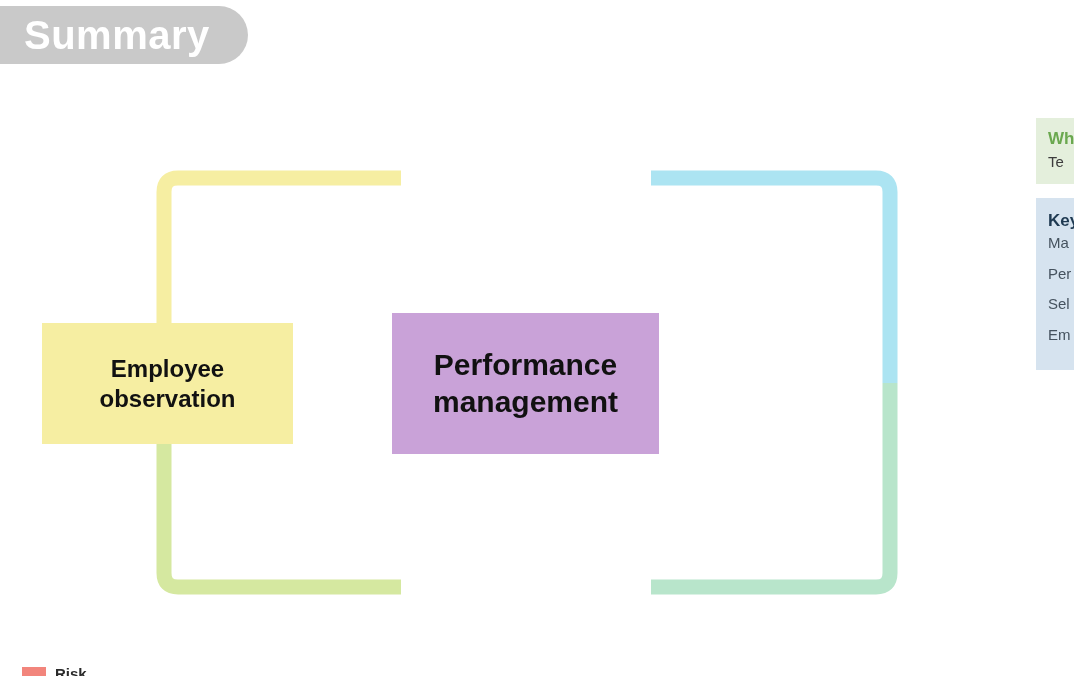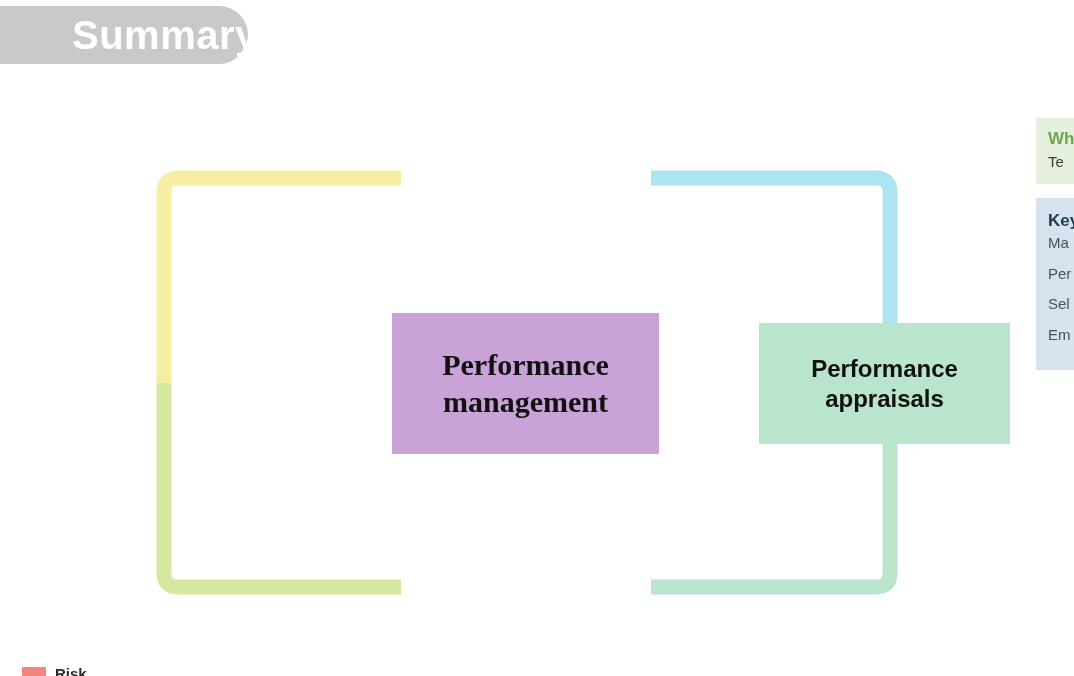--- a/index.html
+++ b/index.html
@@ -19,37 +19,36 @@
     border-radius: 0 29px 29px 0;
     display: flex; align-items: center;
   }
   .summary-pill .label {
     color: #ffffff;
     font-size: 40px;
     font-weight: 700;
     letter-spacing: 0.5px;
     padding-left: 24px;
     line-height: 1;
-    margin-left: 48px;
   }
   svg.arc-svg { position: absolute; left: 0; top: 0; overflow: visible; }
 
   
   .node {
     position: absolute;
     display: flex; align-items: center; justify-content: center;
     text-align: center;
     color: #111111;
     font-weight: 700;
     line-height: 1.22;
     padding: 4px 8px;
   }
   .node-mbo        { left: 401px; top: 118px;  width: 250px; height: 121px; background:#ace4f2; font-size: 24px; }
   .node-employee   { left: 42px;  top: 323px;  width: 251px; height: 121px; background:#f6eea2; font-size: 24px; }
-  .node-center     { left: 392px; top: 313px;  width: 267px; height: 141px; background:#c9a2d8; font-size: 30px; font-family: Liberation Serif, serif; }
+  .node-center     { left: 392px; top: 313px;  width: 267px; height: 141px; background:#c9a2d8; font-size: 30px; }
   .node-appraisals { left: 759px; top: 323px;  width: 251px; height: 121px; background:#b8e5cb; font-size: 24px; }
   .node-self       { left: 401px; top: 528px;  width: 250px; height: 121px; background:#d5e8a0; font-size: 24px; }
 
   
   .side-panel { position: absolute; }
   .panel-green {
     left: 1036px; top: 118px; width: 230px; min-height: 64px;
     background: #e4efdc; padding: 10px 12px 12px 12px;
   }
   .panel-green .p-title {
@@ -95,28 +94,28 @@
     <path d="M 401,178 L 178,178 Q 164,178 164,192 L 164,383" fill="none" stroke="#f6eea2" stroke-width="15" stroke-linecap="butt" stroke-linejoin="round"></path>
 
     <path d="M 651,178 L 876,178 Q 890,178 890,192 L 890,383" fill="none" stroke="#ace4f2" stroke-width="15" stroke-linecap="butt" stroke-linejoin="round"></path>
 
     <path d="M 164,383 L 164,573 Q 164,587 178,587 L 401,587" fill="none" stroke="#d5e8a0" stroke-width="15" stroke-linecap="butt" stroke-linejoin="round"></path>
 
     <path d="M 890,383 L 890,573 Q 890,587 876,587 L 651,587" fill="none" stroke="#b8e5cb" stroke-width="15" stroke-linecap="butt" stroke-linejoin="round"></path>
   </svg>
 
 
+  <div class="node node-employee">
+    <span>Employee observation</span>
+  </div>
 
   <div class="node node-center">
     <span>Performance management</span>
   </div>
 
-  <div class="node node-appraisals">
-    <span>Performance appraisals</span>
-  </div>
 
 
   <div class="side-panel panel-green">
     <div class="p-title">Wh</div>
     <div class="p-body">Te</div>
   </div>
 
   <div class="side-panel panel-blue">
     <div class="p-title">Key</div>
     <div class="p-item first">Ma</div>

